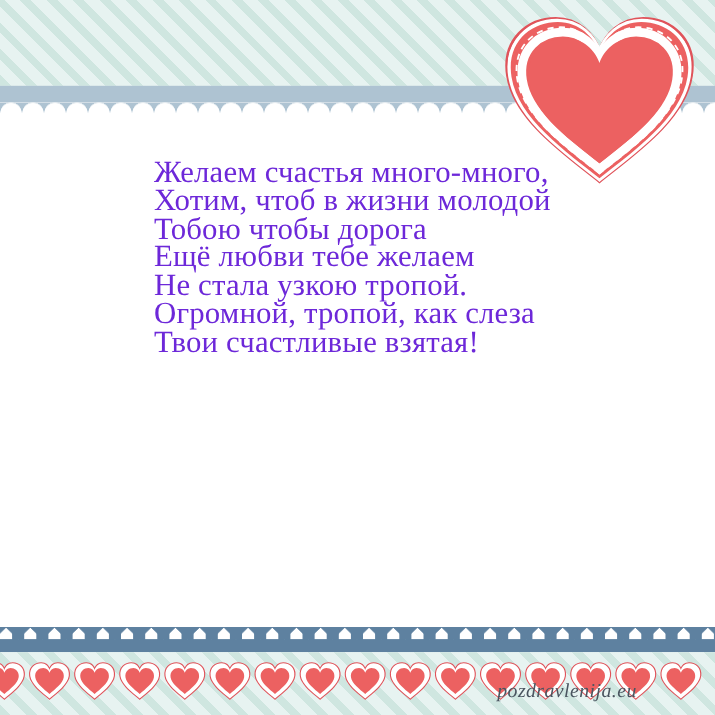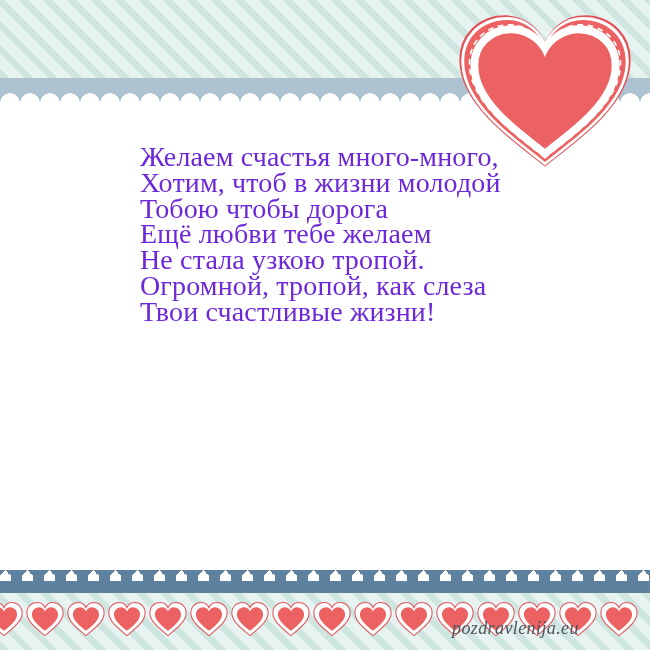--- a/index.html
+++ b/index.html
@@ -186,21 +186,21 @@
     </svg>
   </div>
 
   <div class="poem">
     <div class="poem-line">Желаем счастья много-много,</div>
     <div class="poem-line">Хотим, чтоб в жизни молодой</div>
     <div class="poem-line">Тобою чтобы дорога</div>
     <div class="poem-line">Ещё любви тебе желаем</div>
     <div class="poem-line">Не стала узкою тропой.</div>
     <div class="poem-line">Огромной, тропой, как слеза</div>
-    <div class="poem-line">Твои счастливые жизни!</div>
+    <div class="poem-line">Твои счастливые взятая!</div>
   </div>
 
   <div class="bottom-zigzag"></div>
   <div class="bottom-solid"></div>
   <div class="stripes bottom-band"></div>
 
   <div class="heart-row">
       <div class="mini-heart" style="left: -16px;"><svg viewBox="0 0 40 38" width="40" height="38">
           <path d="M20 34 C 13 28, 3.5 21, 2.5 13.5 C 1.5 6, 7 2, 12.5 2 C 16.5 2, 19 5, 20 8 C 21 5, 23.5 2, 27.5 2 C 33 2, 38.5 6, 37.5 13.5 C 36.5 21, 27 28, 20 34 Z" fill="none" stroke="#e0535a" stroke-width="2"></path>
           <path d="M20 34 C 13 28, 3.5 21, 2.5 13.5 C 1.5 6, 7 2, 12.5 2 C 16.5 2, 19 5, 20 8 C 21 5, 23.5 2, 27.5 2 C 33 2, 38.5 6, 37.5 13.5 C 36.5 21, 27 28, 20 34 Z" fill="#ffffff"></path>

